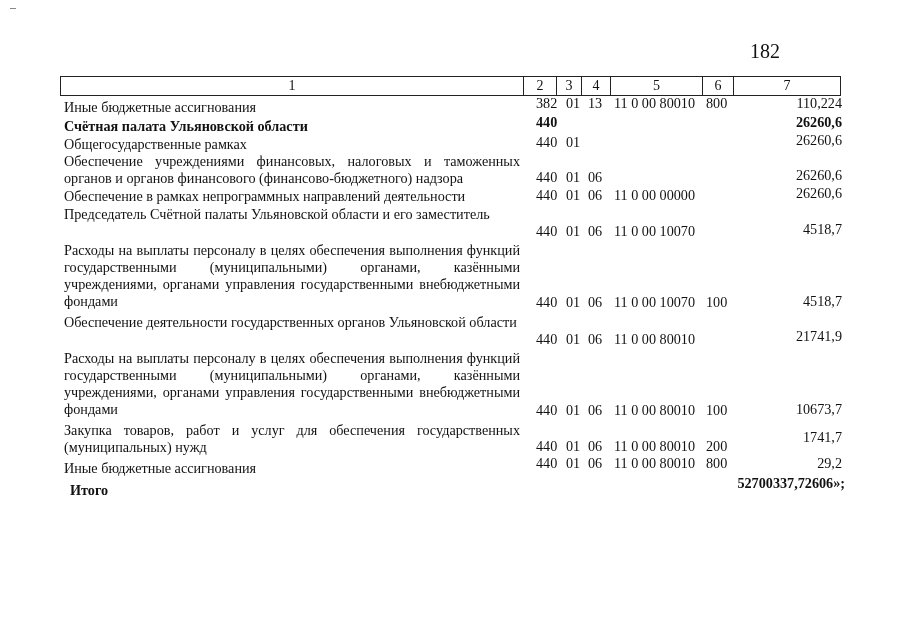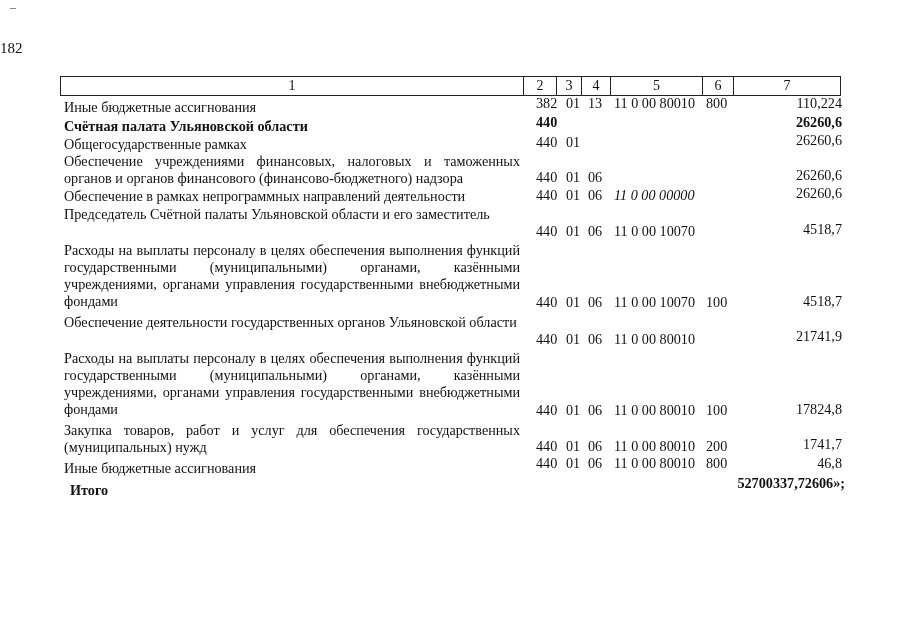--- a/index.html
+++ b/index.html
@@ -1,19 +1,19 @@
 <!DOCTYPE html>
 <html><head>
 <meta charset="utf-8">
 <style>
   html, body { margin:0; padding:0; background:#ffffff; }
   body { width:905px; height:640px; position:relative; overflow:hidden;
          font-family:"Liberation Serif", serif; color:#111; }
   .mark { position:absolute; left:10px; top:8px; width:6px; height:1px; background:#888; }
-  .page-num { position:absolute; left:0; width:780px; top:40px; text-align:left; font-size:15px; }
+  .page-num { position:absolute; left:0; width:780px; top:40px; text-align:right; font-size:20px; }
   .hdr { position:absolute; top:76px; height:20px; border:1px solid #222; box-sizing:border-box;
          font-size:14px; line-height:18px; text-align:center; }
   .row { position:absolute; left:0; width:905px; font-size:14.2px; line-height:17px; }
   .row .desc { position:absolute; left:64px; width:456px; text-align:justify; text-align-last:left; }
   .row .c { position:absolute; white-space:nowrap; }
   .c2 { left:530px;margin-left:6px; }
   .c3 { left:566px; }
   .c4 { left:588px; }
   .c5 { left:614px; }
   .c6 { left:706px; }
@@ -65,21 +65,21 @@
   <div class="c c3" style="top:16px;">01</div>
   <div class="c c4" style="top:16px;">06</div>
   <div class="c c7" style="top:14px;">26260,6</div>
 </div>
 
 <div class="row" style="top:188px;">
   <div class="desc">Обеспечение в рамках непрограммных направлений деятельности</div>
   <div class="c c2" style="top:-1px;">440</div>
   <div class="c c3" style="top:-1px;">01</div>
   <div class="c c4" style="top:-1px;">06</div>
-  <div class="c c5" style="top:-1px;font-style:italic;">11 0 00 00000</div>
+  <div class="c c5" style="top:-1px;">11 0 00 00000</div>
   <div class="c c7" style="top:-3px;">26260,6</div>
 </div>
 
 <div class="row" style="top:206px;">
   <div class="desc">Председатель Счётной палаты Ульяновской области и его заместитель</div>
   <div class="c c2" style="top:17px;">440</div>
   <div class="c c3" style="top:17px;">01</div>
   <div class="c c4" style="top:17px;">06</div>
   <div class="c c5" style="top:17px;">11 0 00 10070</div>
   <div class="c c7" style="top:15px;">4518,7</div>
@@ -104,39 +104,39 @@
   <div class="c c7" style="top:14px;">21741,9</div>
 </div>
 
 <div class="row" style="top:350px;">
   <div class="desc">Расходы на выплаты персоналу в целях обеспечения выполнения функций государственными (муниципальными) органами, казёнными учреждениями, органами управления государственными внебюджетными фондами</div>
   <div class="c c2" style="top:52px;">440</div>
   <div class="c c3" style="top:52px;">01</div>
   <div class="c c4" style="top:52px;">06</div>
   <div class="c c5" style="top:52px;">11 0 00 80010</div>
   <div class="c c6" style="top:52px;">100</div>
-  <div class="c c7" style="top:51px;">17824,8</div>
+  <div class="c c7" style="top:51px;">10673,7</div>
 </div>
 
 <div class="row" style="top:422px;">
   <div class="desc">Закупка товаров, работ и услуг для обеспечения государственных (муниципальных) нужд</div>
   <div class="c c2" style="top:16px;">440</div>
   <div class="c c3" style="top:16px;">01</div>
   <div class="c c4" style="top:16px;">06</div>
   <div class="c c5" style="top:16px;">11 0 00 80010</div>
   <div class="c c6" style="top:16px;">200</div>
-  <div class="c c7" style="top:14px;">1741,7</div>
+  <div class="c c7" style="top:7px;">1741,7</div>
 </div>
 
 <div class="row" style="top:460px;">
   <div class="desc">Иные бюджетные ассигнования</div>
   <div class="c c2" style="top:-5px;">440</div>
   <div class="c c3" style="top:-5px;">01</div>
   <div class="c c4" style="top:-5px;">06</div>
   <div class="c c5" style="top:-5px;">11 0 00 80010</div>
   <div class="c c6" style="top:-5px;">800</div>
-  <div class="c c7" style="top:-5px;">46,8</div>
+  <div class="c c7" style="top:-5px;">29,2</div>
 </div>
 
 <div class="row bold" style="top:482px;">
   <div class="desc" style="left:70px;">Итого</div>
   <div class="c c7" style="top:-7px;right:60px;">52700337,72606»;</div>
 </div>
 
 </body></html>

